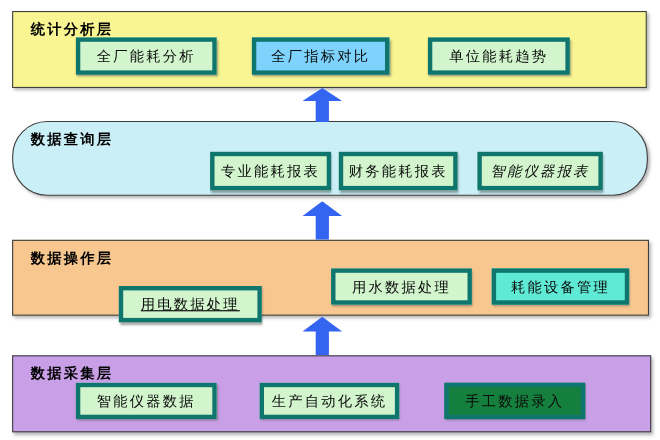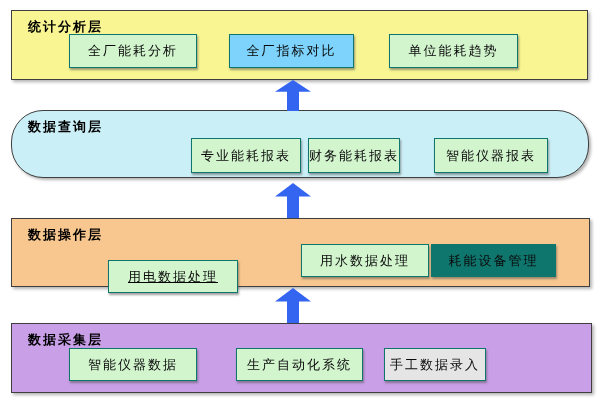--- a/index.html
+++ b/index.html
@@ -14,21 +14,21 @@
     box-shadow:2px 2px 3px #b4b4b4;
     box-sizing:border-box;
   }
   .layer-label{
     position:absolute;left:16px;top:7px;
     font-size:13px;font-weight:bold;color:#000;
     letter-spacing:2px;white-space:nowrap;
   }
   .node{
     position:absolute;
-    border:1px solid #0f766e;
+    border:4px solid #0f766e;
     box-shadow:1px 2px 2px rgba(80,80,80,.55);
     box-sizing:border-box;
     display:flex;align-items:center;justify-content:center;
   }
   .node span{
     font-size:13px;color:#0a0a0a;letter-spacing:2px;white-space:nowrap;
   }
   .arrow{position:absolute;width:36px;line-height:0;}
 </style>
 </head>
@@ -47,50 +47,50 @@
     <div class="node" style="left: 377px; top: 23px; width: 129px; height: 34px; background-color: rgb(210, 245, 206);">
       <span>单位能耗趋势</span>
     </div>
   </div>
 
   <div class="layer" style="top: 110px; width: 578px; height: 68px; background-color: rgb(203, 239, 247); border-radius: 32px;">
     <span class="layer-label">数据查询层</span>
     <div class="node" style="left: 179px; top: 27px; width: 110px; height: 35px; background-color: rgb(210, 245, 206);">
       <span>专业能耗报表</span>
     </div>
-    <div class="node" style="left: 296px; top: 27px; width: 92px; height: 35px; background-color: rgb(210, 245, 206);">
+    <div class="node" style="left: 296px; top: 27px; width: 108px; height: 35px; background-color: rgb(210, 245, 206);">
       <span>财务能耗报表</span>
     </div>
-    <div class="node" style="left: 422px; top: 27px; width: 114px; height: 35px; background-color: rgb(210, 245, 206);">
+    <div class="node" style="left: 422px; top: 27px; width: 114px; height: 35px; background-color: rgb(210, 245, 206); font-style: italic;">
       <span>智能仪器报表</span>
     </div>
   </div>
 
   <div class="layer" style="top: 218px; width: 579px; height: 69px; background-color: rgb(247, 199, 143);">
     <span class="layer-label">数据操作层</span>
     <div class="node" style="left: 96px; top: 41px; width: 130px; height: 33px; background-color: rgb(210, 245, 206); text-decoration: underline;">
       <span>用电数据处理</span>
     </div>
     <div class="node" style="left: 256px; top: 25px; width: 128px; height: 33px; background-color: rgb(210, 245, 206); margin-left: 33px;">
       <span>用水数据处理</span>
     </div>
-    <div class="node" style="left: 419px; top: 25px; width: 125px; height: 33px; background-color: #0f766e; text-align: right;">
+    <div class="node" style="left: 435px; top: 25px; width: 125px; height: 33px; background-color: #5eead4; text-align: right;">
       <span>耗能设备管理</span>
     </div>
   </div>
 
   <div class="layer" style="top: 323px; width: 581px; height: 70px; background-color: rgb(201, 159, 232);">
     <span class="layer-label">数据采集层</span>
     <div class="node" style="left: 57px; top: 24px; width: 128px; height: 33px; background-color: rgb(210, 245, 206);">
       <span>智能仪器数据</span>
     </div>
     <div class="node" style="left: 224px; top: 24px; width: 127px; height: 33px; background-color: rgb(210, 245, 206);">
       <span>生产自动化系统</span>
     </div>
-    <div class="node" style="left: 372px; top: 24px; width: 102px; height: 33px; background-color: #e5e5e5;">
+    <div class="node" style="left: 392px; top: 24px; width: 128px; height: 33px; background-color: #15803d;">
       <span>手工数据录入</span>
     </div>
   </div>
 
   <div class="arrow" style="left:275px;top:80px;height:31px;">
     <svg width="36" height="31" viewBox="0 0 36 34" preserveAspectRatio="none">
       <polygon points="18,0 36,13 24,13 24,34 12,34 12,13 0,13" fill="#3465f0"></polygon>
     </svg>
   </div>
   <div class="arrow" style="left:275px;top:183px;height:35px;">

